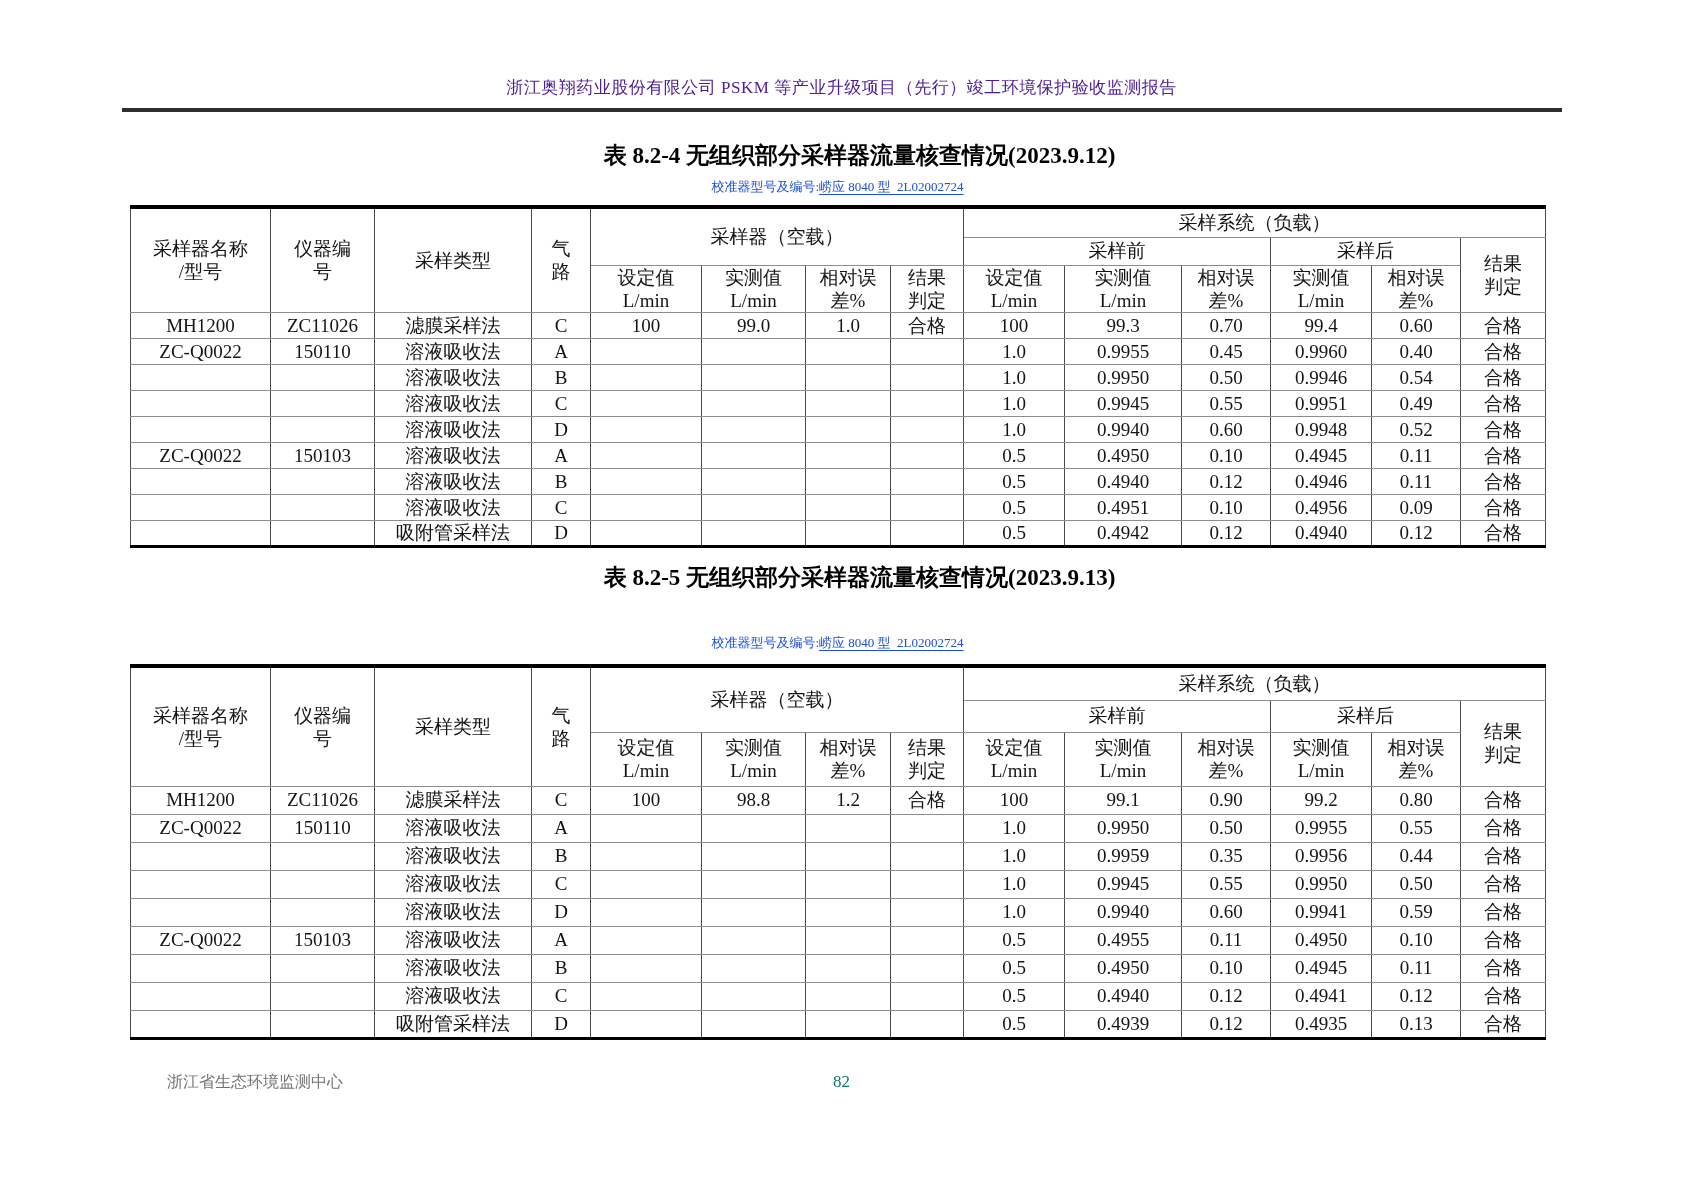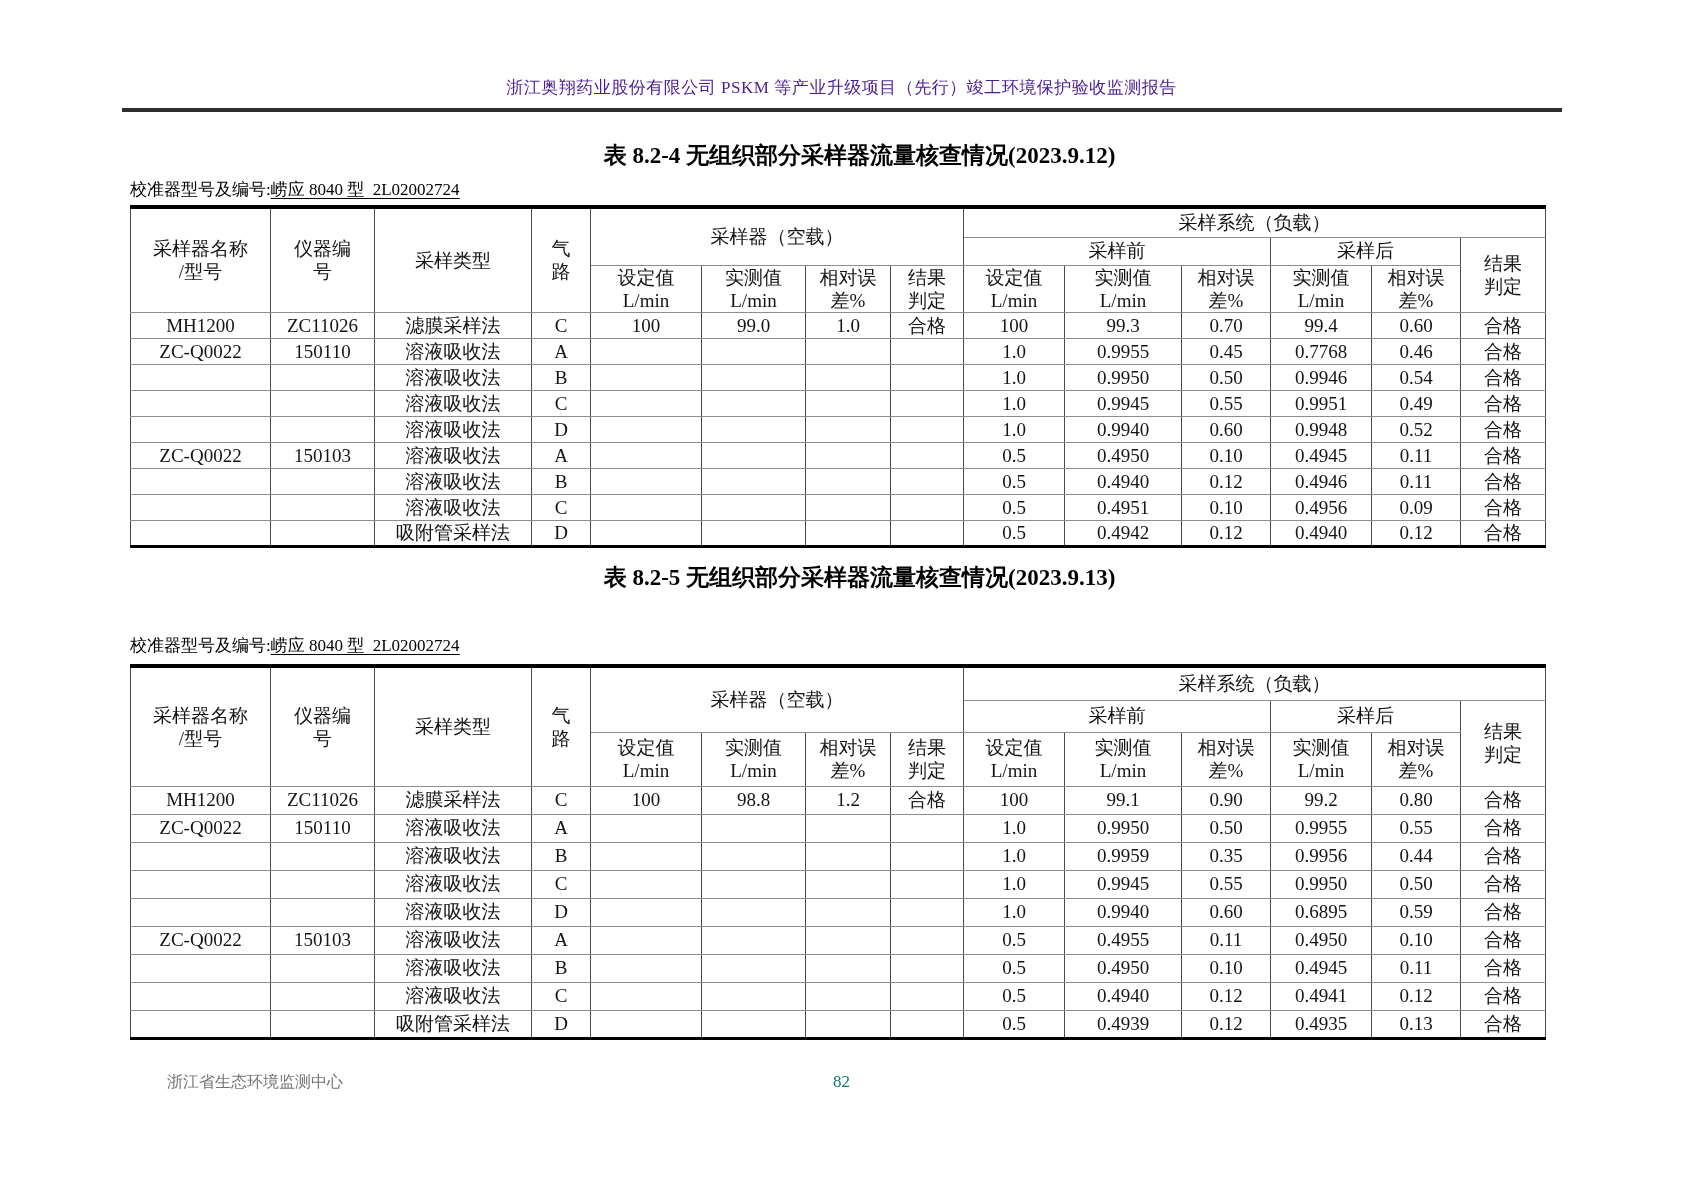--- a/index.html
+++ b/index.html
@@ -14,22 +14,22 @@
   .header-rule{
     position:absolute;top:108px;left:122px;width:1440px;height:4px;background:#2e2e2e;
   }
   .section-title{
     position:absolute;left:0;width:1683px;text-align:center;
     font-size:23px;font-weight:bold;color:#000;margin-left:18px;
   }
   .title-1{top:140px;}
   .title-2{top:562px;}
   .calib{
-    position:absolute;left:130px;width:1415px;text-align:left;
-    font-size:17px;color:#000000;
+    position:absolute;left:130px;width:1415px;text-align:center;
+    font-size:13px;color:#1d4ed8;
   }
   .calib-1{top:178px;}
   .calib-2{top:634px;}
   .calib .u{text-decoration:underline;text-underline-offset:3px;white-space:pre;}
   table.rpt{
     position:absolute;left:130px;width:1415px;
     border-collapse:collapse;table-layout:fixed;
     border-top:4px solid #000;border-bottom:3px solid #000;
     font-size:19px;
   }
@@ -141,22 +141,22 @@
         <td>150110</td>
         <td>溶液吸收法</td>
         <td>A</td>
         <td></td>
         <td></td>
         <td></td>
         <td></td>
         <td>1.0</td>
         <td>0.9955</td>
         <td>0.45</td>
-        <td>0.7768</td>
-        <td>0.46</td>
+        <td>0.9960</td>
+        <td>0.40</td>
         <td>合格</td>
       </tr>
       <tr>
         <td></td>
         <td></td>
         <td>溶液吸收法</td>
         <td>B</td>
         <td></td>
         <td></td>
         <td></td>
@@ -396,21 +396,21 @@
         <td></td>
         <td>溶液吸收法</td>
         <td>D</td>
         <td></td>
         <td></td>
         <td></td>
         <td></td>
         <td>1.0</td>
         <td>0.9940</td>
         <td>0.60</td>
-        <td>0.6895</td>
+        <td>0.9941</td>
         <td>0.59</td>
         <td>合格</td>
       </tr>
       <tr>
         <td>ZC-Q0022</td>
         <td>150103</td>
         <td>溶液吸收法</td>
         <td>A</td>
         <td></td>
         <td></td>

